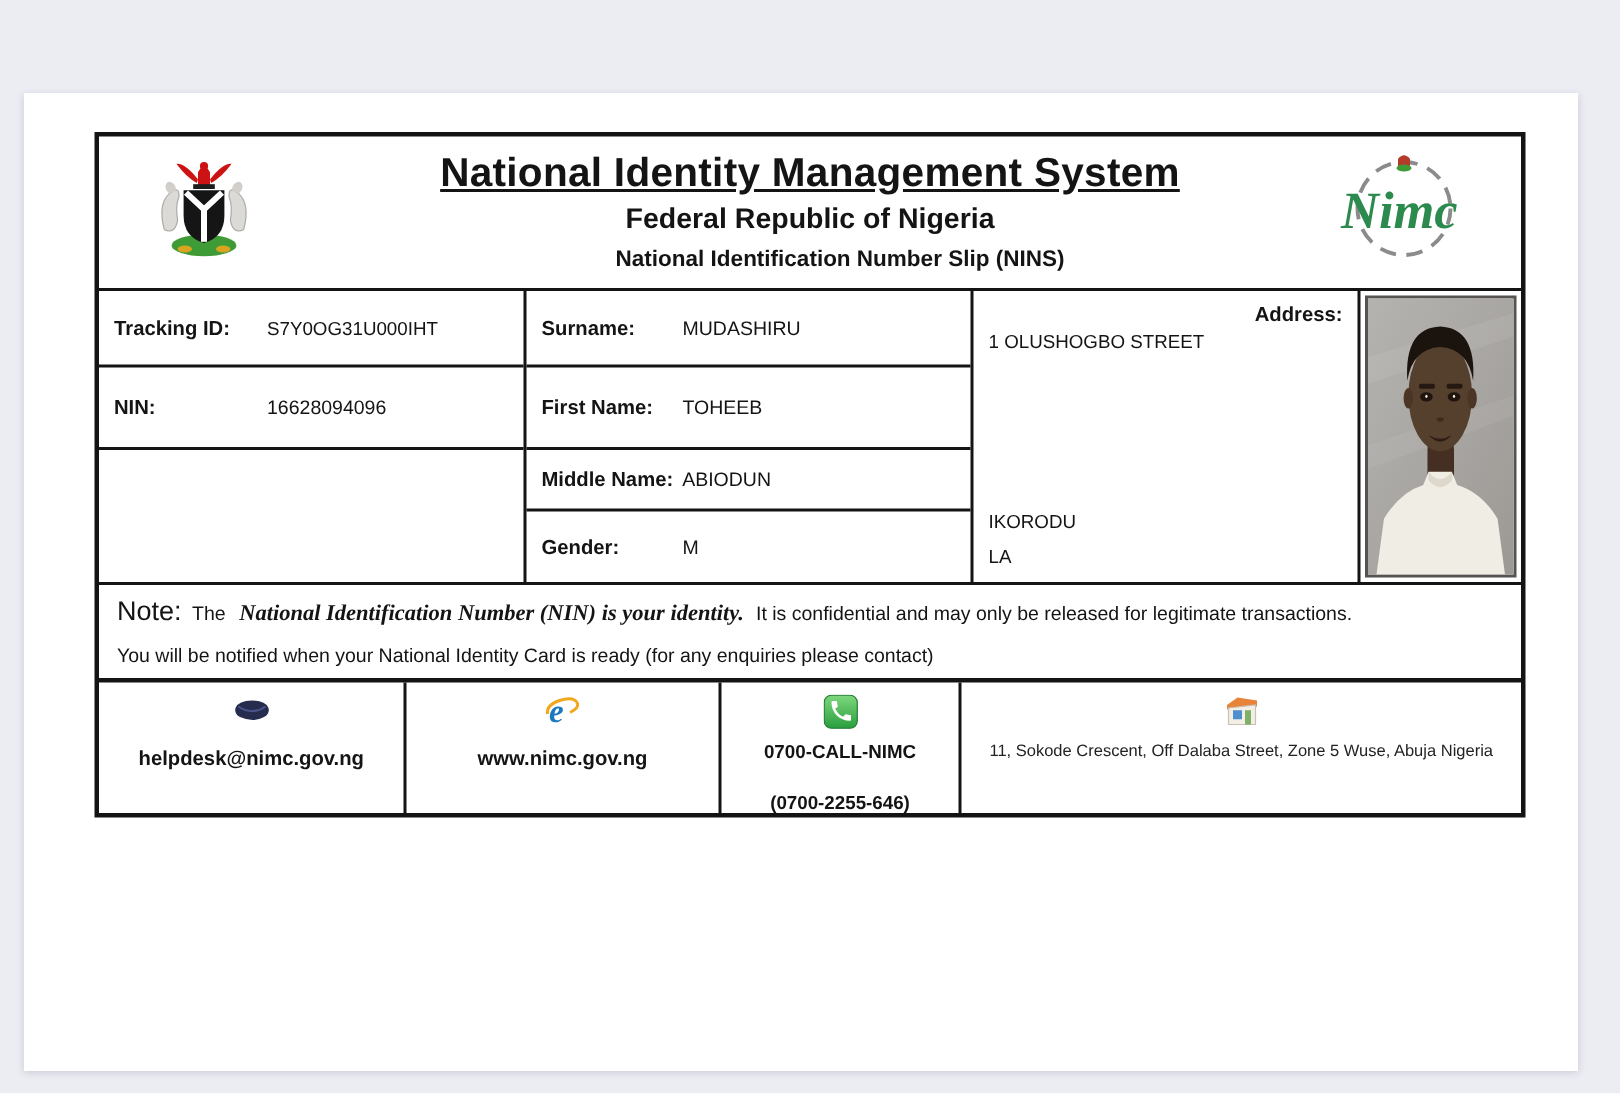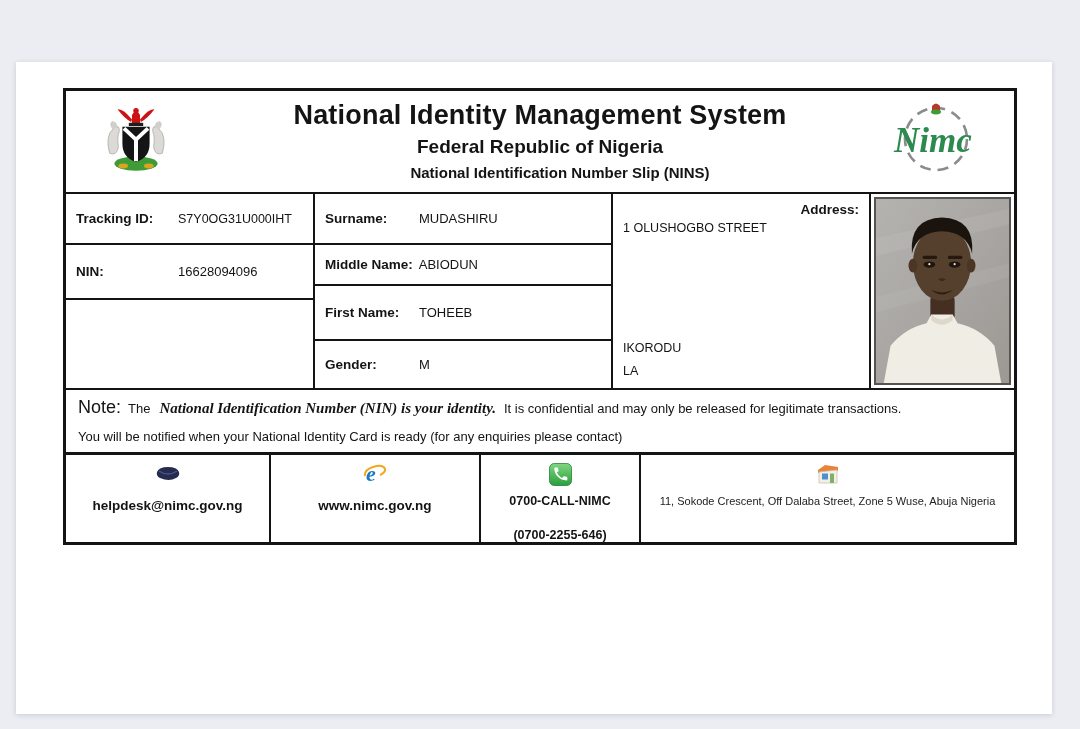--- a/index.html
+++ b/index.html
@@ -14,28 +14,28 @@
   }
   .doc {
     position:absolute; left:47px; top:26px; width:954px; height:457px;
     border:3px solid #141414; box-sizing:border-box;
     display:flex; flex-direction:column; background:#fff;
   }
   
   .hdr { flex:0 0 101px; position:relative; }
   .coat { position:absolute; left:30px; top:5px; width:80px; height:84px; }
   .titles { position:absolute; left:0; right:0; top:0; text-align:center; }
-  .title1 { font-size:27px; font-weight:bold; margin-top:9px; letter-spacing:.2px; }
+  .title1 { font-size:27px; font-weight:bold; margin-top:9px; letter-spacing:.2px;text-decoration:underline; }
   .title2 { font-size:19px; font-weight:bold; margin-top:5px; }
   .title3 { font-size:15px; font-weight:bold; margin-top:6px;padding-left:40px; }
   .nimc-logo { position:absolute; right:22px; top:6px; width:112px; height:84px; }
   
   .grid { flex:0 0 196px; border-top:2px solid #141414; box-sizing:border-box; display:flex; }
   .gcol { box-sizing:border-box; display:flex; flex-direction:column; }
-  .c1 { width:249px; border-right:2px solid #141414;justify-content:center; }
+  .c1 { width:285px; border-right:2px solid #141414;justify-content:center; }
   .c2 { width:298px; border-right:2px solid #141414; }
   .c3 { width:258px; border-right:2px solid #141414; padding:8px 10px; }
   .c4 { flex:1; padding:3px; }
   .cell { display:flex; align-items:center; padding:0 10px; box-sizing:border-box; }
   .bb { border-bottom:2px solid #141414; }
   .h51 { flex:0 0 51px; } .h55 { flex:0 0 55px; } .h41 { flex:0 0 41px; }
   .fill { flex:1; }
   .lbl { font-weight:bold; font-size:13.5px; }
   .lw1 { width:102px; } .lw2 { width:94px; }
   .val { font-size:13px; }
@@ -126,27 +126,27 @@
             <span class="val">16628094096</span>
           </div>
           <div class="cell fill"></div>
         </div>
 
         <div class="gcol c2">
           <div class="cell bb h51">
             <span class="lbl lw2">Surname:</span>
             <span class="val">MUDASHIRU</span>
           </div>
+          <div class="cell bb h55">
+            <span class="lbl lw2">First Name:</span>
+            <span class="val">TOHEEB</span>
+          </div>
           <div class="cell bb h41">
             <span class="lbl" style="margin-right:6px;">Middle Name:</span>
             <span class="val">ABIODUN</span>
-          </div>
-          <div class="cell bb h55">
-            <span class="lbl lw2">First Name:</span>
-            <span class="val">TOHEEB</span>
           </div>
           <div class="cell fill">
             <span class="lbl lw2">Gender:</span>
             <span class="val">M</span>
           </div>
         </div>
 
         <div class="gcol c3">
           <div class="addr-label">Address:</div>
           <div class="addr-line">1 OLUSHOGBO STREET</div>

